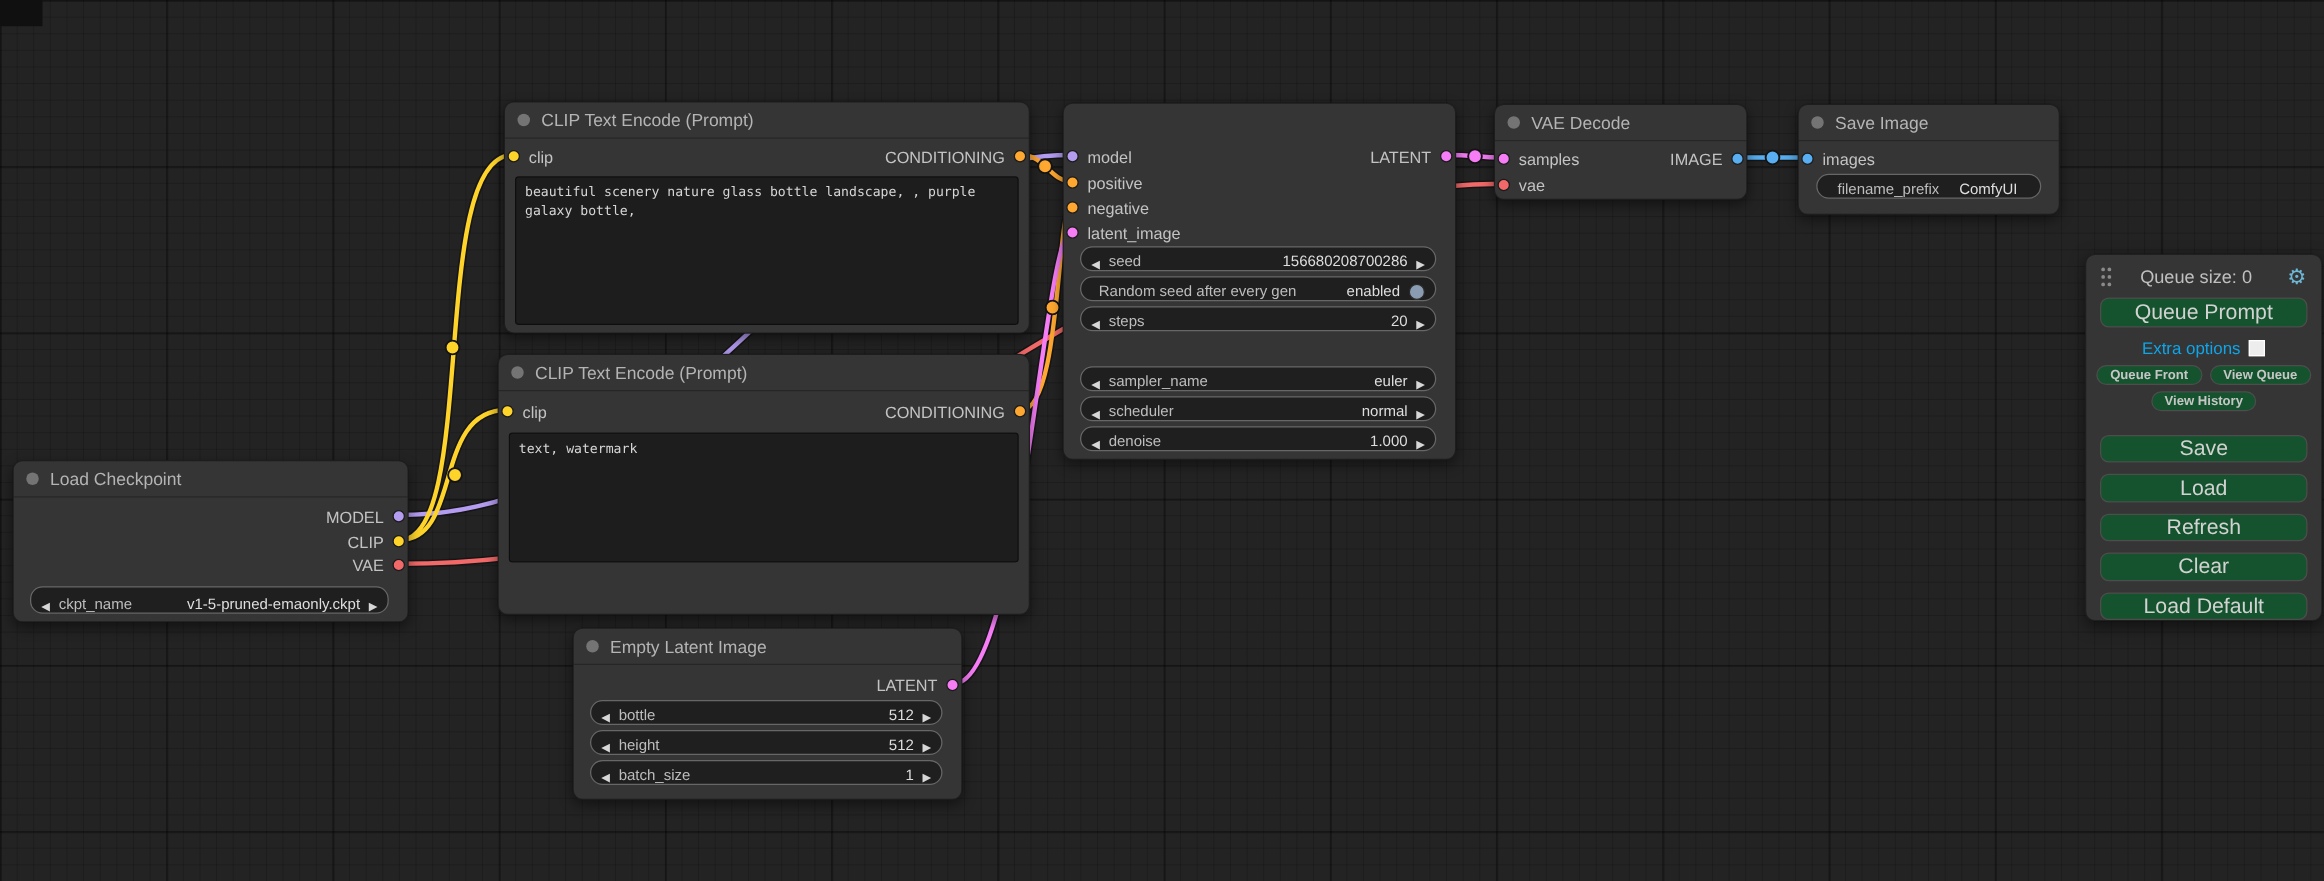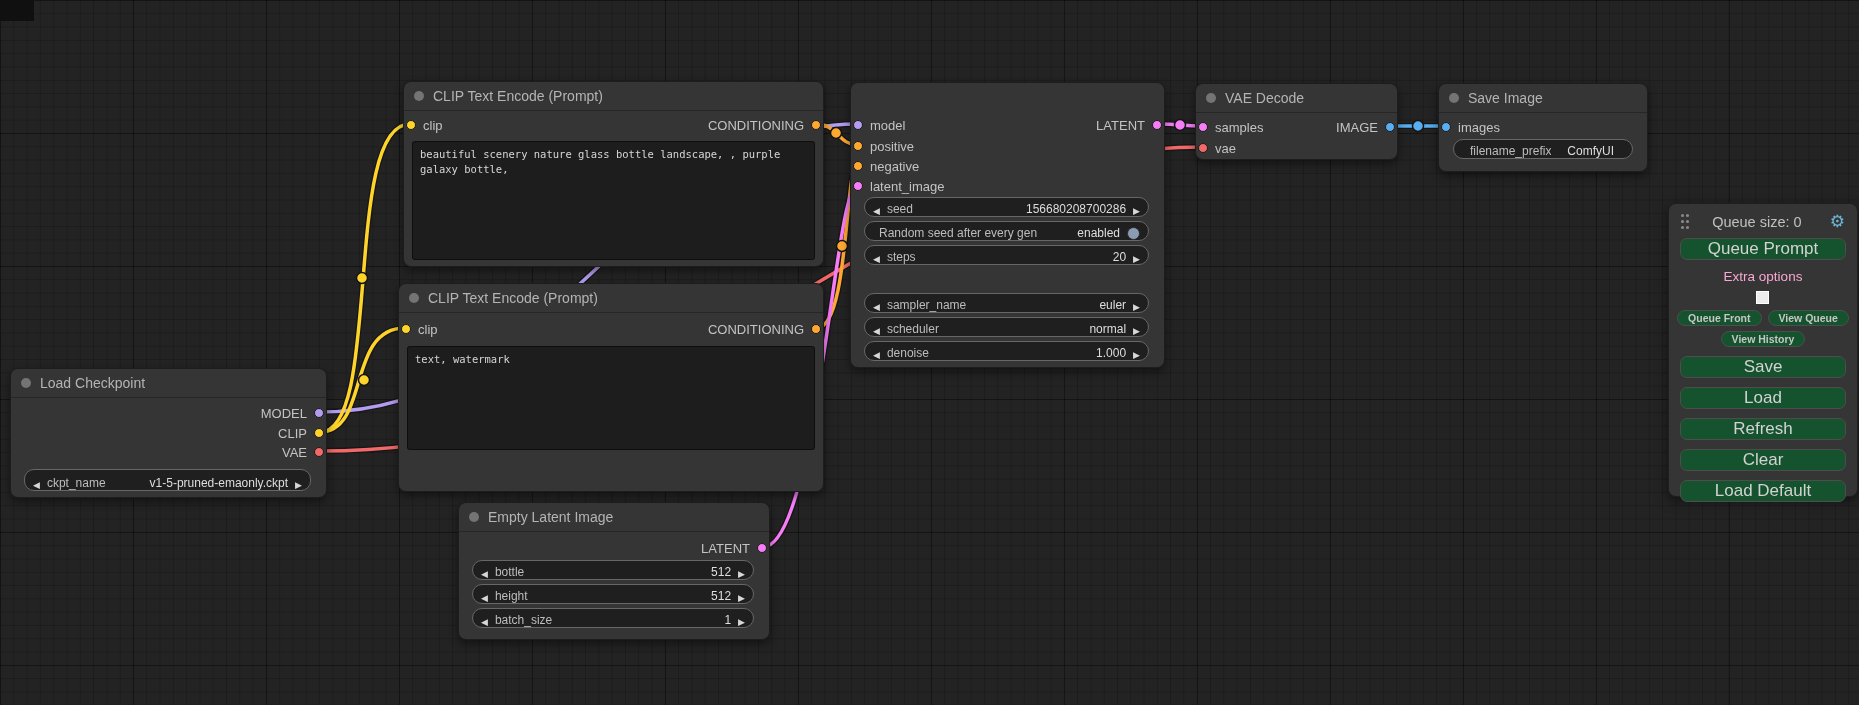--- a/index.html
+++ b/index.html
@@ -71,21 +71,21 @@
   .qsize{flex:1;text-align:center;font-size:14.5px;color:#c0c0c0;}
   .drag{width:3px;height:3px;border-radius:50%;background:#8a8a8a;margin-top:-12px;
         box-shadow:0 6px 0 #8a8a8a,0 12px 0 #8a8a8a,5px 0 0 #8a8a8a,5px 6px 0 #8a8a8a,5px 12px 0 #8a8a8a;}
   .gear{font-size:17px;line-height:1;cursor:pointer;}
   .qbtn{
     background:#14532d;border:1px solid #4d4d4d;border-radius:7px;color:#d2d2d2;
     display:flex;align-items:center;justify-content:center;box-sizing:border-box;cursor:pointer;
   }
   .qbtn.big{width:166px;height:25px;font-size:17px;}
   .qbtn.tall{width:166px;height:23px;font-size:17px;margin-top:9px;}
-  .extra{display:flex;align-items:center;gap:7px;margin-top:9px;font-size:13.5px;color:#f9a8d4;flex-direction:column;}
+  .extra{display:flex;align-items:center;gap:7px;margin-top:9px;font-size:13.5px;color:#0ea5e9;}
   .cbox{width:13px;height:13px;background:#ededed;border:1px solid #ffffff;box-sizing:border-box;}
   .qrow{display:flex;gap:6px;margin-top:6px;font-weight:bold;}
   .qbtn.small{height:16px;font-size:10.5px;border-radius:9px;padding:0 10px;color:#c6c6c6;}
   .spacer{height:10px;}
 </style>
 </head>
 <body>
 
 <div class="corner"></div>
 

